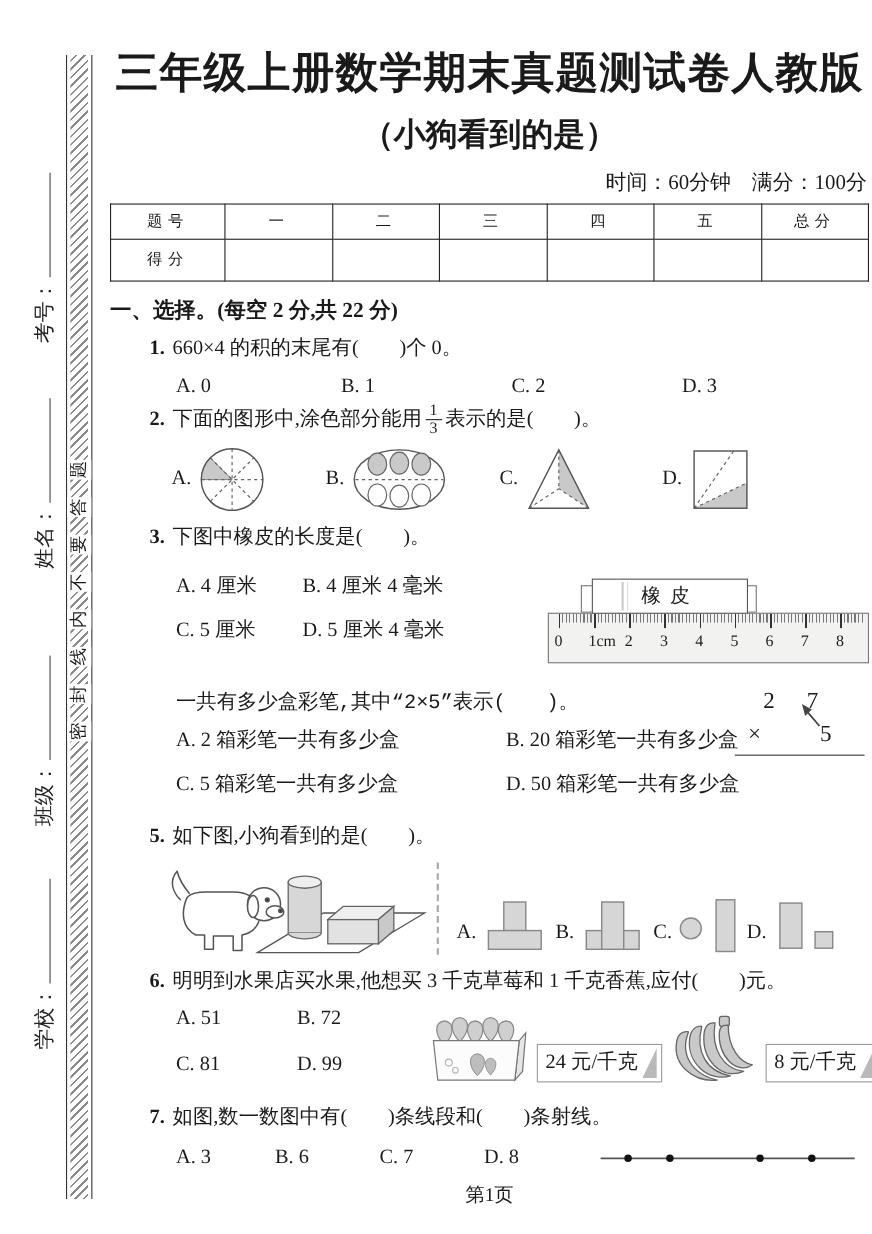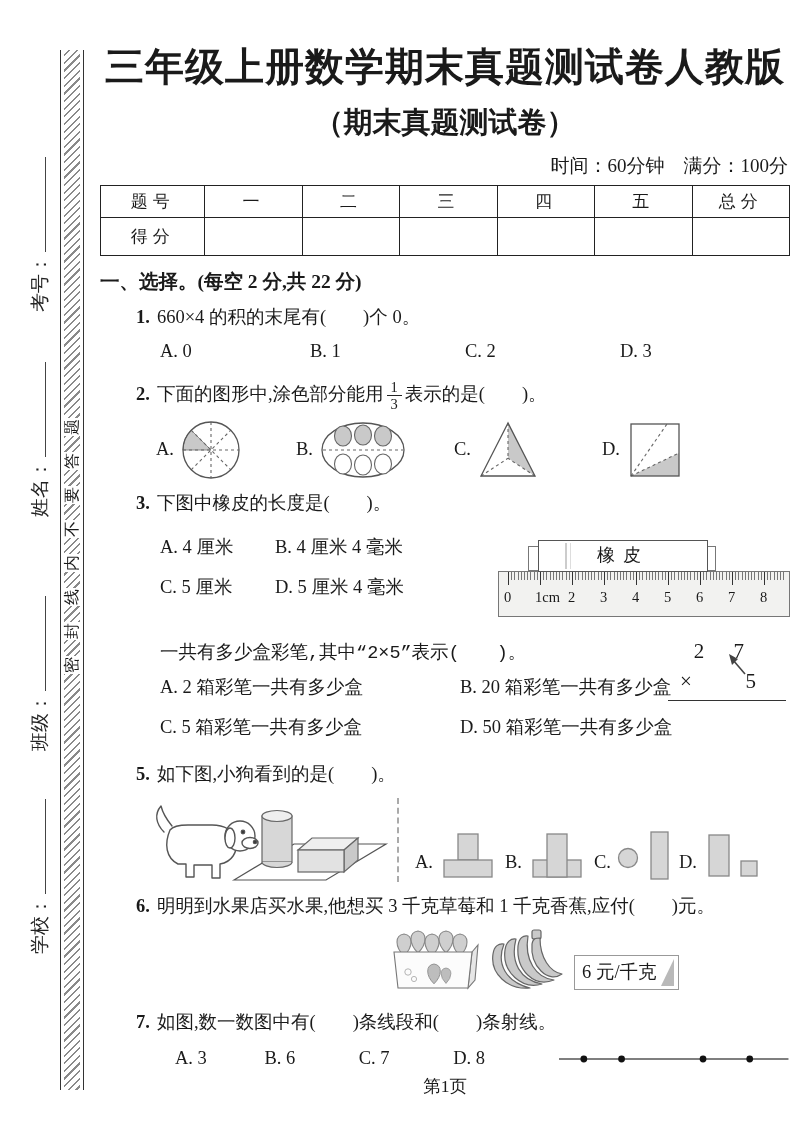--- a/index.html
+++ b/index.html
@@ -20,21 +20,21 @@
   .side-field .blank{flex:0 0 95px;border-bottom:1.5px solid #444;height:14px;margin-left:3px;}
   .sf-1{top:206px;} .sf-2{top:411px;} .sf-3{top:645px;} .sf-4{top:848px;}
 
   
   .main{position:absolute;left:100px;top:44px;width:690px;}
   .title{font-size:39px;font-weight:bold;text-align:center;letter-spacing:1px;line-height:1.2;}
   .subtitle{font-size:29px;font-weight:bold;text-align:center;margin-top:12px;}
   .meta{font-size:19px;text-align:right;margin-top:10px;padding-right:2px;}
 
   table.score{width:100%;border-collapse:collapse;margin-top:6px;table-layout:fixed;}
-  table.score td{border:1.6px solid #222;text-align:center;font-size:17px;letter-spacing:5px;padding:0;}
+  table.score td{border:1.6px solid #222;text-align:center;font-size:14px;letter-spacing:5px;padding:0;}
   table.score .c0{width:15%;}
   tr.st-h td{height:31px;} tr.st-s td{height:37px;}
 
   .section-heading{font-size:19.5px;font-weight:bold;margin-top:12px;}
 
   .q{position:relative;font-size:18.5px;line-height:1.4;}
   .q-num{font-weight:bold;margin-right:7px;}
   .q-line{margin:10px 0 0 36px;}
 
   .opts-row{display:flex;margin:8px 0 0 60px;}
@@ -53,21 +53,21 @@
   .sg-a{width:140px;} .sg-b{width:158px;} .sg-c{width:148px;}
 
   
   .q3-block{position:relative;min-height:96px;margin-top:18px;}
   .ruler{position:absolute;right:0;top:36px;width:292px;height:46px;box-sizing:border-box;background:#f2f2f0;border:1.5px solid #777;}
   .ruler .minor{position:absolute;top:0;left:9px;right:3px;height:8px;background:repeating-linear-gradient(90deg,#777 0 1px,transparent 1px 3.2px);}
   .ruler .major{position:absolute;top:0;left:9px;right:0;height:13px;background:repeating-linear-gradient(90deg,#333 0 1.4px,transparent 1.4px 32px);}
   .ruler .num{position:absolute;top:15px;font-size:14.5px;letter-spacing:0;}
   .t0{left:5px;} .t1{left:36px;} .t2{left:69px;} .t3{left:101px;} .t4{left:133px;}
   .t5{left:165px;} .t6{left:197px;} .t7{left:229px;} .t8{left:261px;}
-  .eraser{position:absolute;left:29px;bottom:100%;width:160px;height:32px;padding-left:28px;}
+  .eraser{position:absolute;left:29px;bottom:100%;width:160px;height:32px;}
   .eraser .cap{position:absolute;bottom:1px;width:12px;height:23px;border:1.3px solid #777;background:#fff;}
   .eraser .cap.l{left:0;} .eraser .cap.r{right:0;}
   .eraser .ebody{position:absolute;left:10px;right:8px;bottom:0;height:30px;border:1.3px solid #555;background:#fff;text-align:center;font-size:18px;line-height:29px;letter-spacing:8px;}
   .eraser .ebody:before{content:"";position:absolute;left:26px;top:2px;bottom:2px;width:3px;border-left:2px solid #ccc;border-right:1px solid #ddd;}
 
   
   .vcalc{position:absolute;right:4px;top:-4px;width:118px;font-size:21px;}
   .vc-top{text-align:right;padding-right:30px;letter-spacing:12px;}
   .vc-mid{display:flex;justify-content:space-between;padding:1px 30px 3px 12px;border-bottom:1.7px solid #333;}
   .vc-arrow{position:absolute;left:56px;top:14px;}
@@ -78,21 +78,21 @@
   .q5-opts{display:flex;align-items:center;}
   .q5-opts .shape-label{margin:14px 4px 0 6px;}
 
   
   .q6-block{position:relative;min-height:78px;}
   .fruits{position:absolute;left:282px;top:0;display:flex;align-items:flex-end;gap:8px;}
   .price-tag{display:inline-flex;align-items:center;box-sizing:border-box;border:1.2px solid #999;background:#fff;height:35px;padding:0 4px 0 7px;font-size:18.5px;white-space:nowrap;margin-bottom:2px;}
   .tag-fold{width:0;height:0;border-left:13px solid transparent;border-bottom:27px solid #b9b9b9;margin-left:4px;}
 
   
-  .q7-row{display:flex;align-items:center;margin:10px 0 0 75px;}
+  .q7-row{display:flex;align-items:center;margin:10px 0 0 60px;}
   .q7-fig{margin-left:14px;}
 
   .footer{position:absolute;top:1074px;left:100px;width:690px;text-align:center;font-size:17.5px;}
 </style>
 </head>
 <body>
 
 <div class="seal-strip"></div>
 <div class="seal-text">
   <span>题</span>
@@ -117,21 +117,21 @@
     <span class="blank"></span>
 </div>
 <div class="side-field sf-4">
   <span>学校：</span>
     <span class="blank"></span>
 </div>
 
 <div class="main">
 
   <div class="title">三年级上册数学期末真题测试卷人教版</div>
-  <div class="subtitle">（期末真题测试卷）</div>
+  <div class="subtitle">（小狗看到的是）</div>
   <div class="meta">时间：60分钟　满分：100分</div>
 
   <table class="score">
     <tbody>
         <tr class="st-h">
       <td class="c0">题号</td>
       <td>一</td>
       <td>二</td>
       <td>三</td>
       <td>四</td>
@@ -156,21 +156,21 @@
     <div class="q-line"><span class="q-num">1.</span><span>660×4 的积的末尾有(　　)个 0。</span></div>
     <div class="opts-row">
       <span class="w150">A. 0</span>
       <span class="w155">B. 1</span>
       <span class="w155">C. 2</span>
       <span>D. 3</span>
     </div>
   </div>
 
   <div class="q">
-    <div class="q-line" style="margin-top:14px;">
+    <div class="q-line" style="margin-top:0;">
       <span class="q-num">2.</span><span>下面的图形中,涂色部分能用</span><span class="frac">
           <span class="fn">1</span>
           <span>3</span>
         </span><span>表示的是(　　)。</span>
     </div>
     <div class="shape-row">
       <span class="shape-group sg-a">
         <span class="shape-label">A.</span>
         <svg width="62" height="62" viewBox="0 0 62 62">
           <path d="M31,31 L3,31 A28,28 0 0 1 11.2,11.2 Z" fill="#c9c9c9" stroke="#777" stroke-width="0.8"></path>
@@ -330,20 +330,26 @@
               <rect x="40" y="33" width="16" height="15"></rect>
           </g>
         </svg>
       </div>
     </div>
   </div>
 
   <div class="q">
     <div class="q-line"><span class="q-num">6.</span><span>明明到水果店买水果,他想买 3 千克草莓和 1 千克香蕉,应付(　　)元。</span></div>
     <div class="q6-block">
+      <div class="grid2 g-q6">
+        <span>A. 51</span>
+        <span>B. 72</span>
+        <span>C. 81</span>
+        <span>D. 99</span>
+      </div>
       <div class="fruits">
         <svg width="98" height="72" viewBox="0 0 98 72">
           <g fill="#cfcfcf" stroke="#888" stroke-width="1.1">
             <path transform="translate(22,14)" d="M0,0 q-7,1 -7,8 q0,7 7,14 q7,-7 7,-14 q0,-7 -7,-8 Z"></path>
             <path transform="translate(36,11)" d="M0,0 q-7,1 -7,8 q0,7 7,14 q7,-7 7,-14 q0,-7 -7,-8 Z"></path>
             <path transform="translate(50,14)" d="M0,0 q-7,1 -7,8 q0,7 7,14 q7,-7 7,-14 q0,-7 -7,-8 Z"></path>
             <path transform="translate(64,11)" d="M0,0 q-7,1 -7,8 q0,7 7,14 q7,-7 7,-14 q0,-7 -7,-8 Z"></path>
             <path transform="translate(78,14)" d="M0,0 q-7,1 -7,8 q0,7 7,14 q7,-7 7,-14 q0,-7 -7,-8 Z"></path>
           </g>
           <g stroke="#777" stroke-width="1.1">
@@ -352,31 +358,35 @@
           </g>
           <g fill="none" stroke="#b5b5b5" stroke-width="1">
             <circle cx="26" cy="52" r="3.2"></circle>
               <circle cx="32" cy="59" r="2.6"></circle>
           </g>
           <g fill="#bdbdbd" stroke="#8a8a8a" stroke-width="1">
             <path transform="translate(52,44) scale(0.9)" d="M0,0 q-7,1 -7,8 q0,7 7,14 q7,-7 7,-14 q0,-7 -7,-8 Z"></path>
             <path transform="translate(64,48) scale(0.7)" d="M0,0 q-7,1 -7,8 q0,7 7,14 q7,-7 7,-14 q0,-7 -7,-8 Z"></path>
           </g>
         </svg>
+        <span class="price-tag">
+          <span>24 元/千克</span>
+          <span class="tag-fold"></span>
+        </span>
         <svg width="78" height="64" viewBox="0 0 78 64">
           <g fill="#c9c9c9" stroke="#666" stroke-width="1.2" stroke-linejoin="round">
             <rect x="44" y="2" width="9" height="9" rx="2"></rect>
             <path d="M16,16 C8,36 18,54 42,60 C20,62 2,46 5,26 C6,18 11,15 16,16 Z"></path>
             <path d="M28,11 C22,34 32,52 54,56 C34,62 14,44 17,22 C18,14 23,10 28,11 Z"></path>
             <path d="M40,8 C36,32 48,50 66,52 C46,60 28,42 30,18 C31,10 35,7 40,8 Z"></path>
             <path d="M52,10 C52,30 62,44 74,46 C60,56 42,38 44,16 C45,10 48,10 52,10 Z"></path>
           </g>
         </svg>
         <span class="price-tag">
-          <span>6 元/千克</span>
+          <span>8 元/千克</span>
           <span class="tag-fold"></span>
         </span>
       </div>
     </div>
   </div>
 
   <div class="q">
     <div class="q-line" style="margin-top:12px;"><span class="q-num">7.</span><span>如图,数一数图中有(　　)条线段和(　　)条射线。</span></div>
     <div class="q7-row">
       <span class="w90">A. 3</span>

